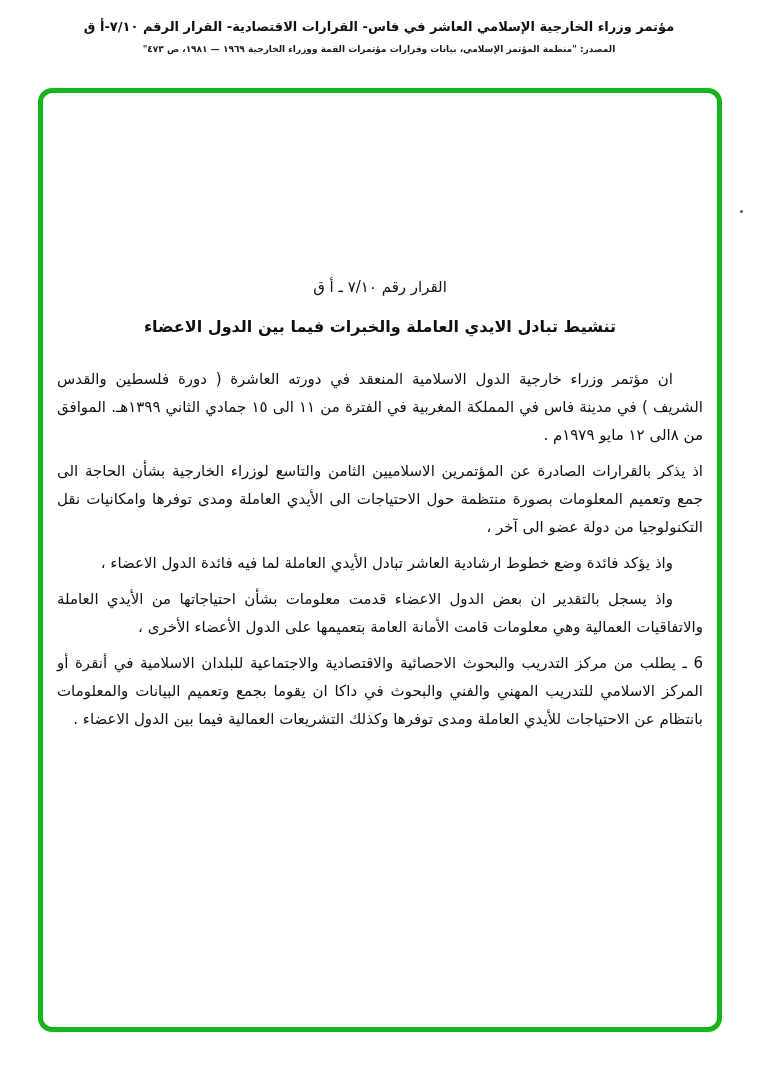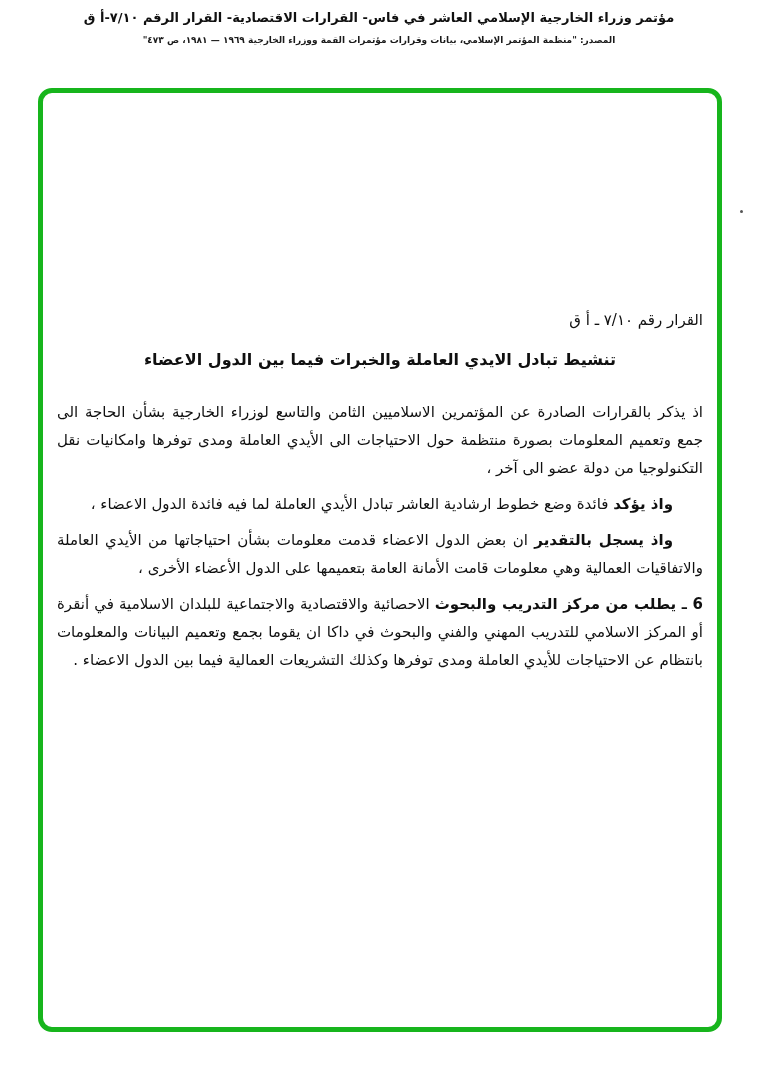--- a/index.html
+++ b/index.html
@@ -13,21 +13,21 @@
       width: 758px;
       height: 1078px;
       background: #ffffff;
       direction: rtl;
       font-family: "DejaVu Sans", sans-serif;
       color: #101010;
       overflow: hidden;
     }
     .page-header {
       position: absolute;
-      top: 8px;
+      top: 17px;
       left: 0;
       right: 0;
       text-align: center;
       padding: 0 30px;
     }
     .header-title {
       font-size: 13px;
       font-weight: bold;
       line-height: 20px;
     }
@@ -47,39 +47,38 @@
       border-radius: 14px;
       background: #ffffff;
     }
     .doc-body {
       padding: 180px 14px 0 14px;
       font-size: 15px;
       line-height: 28px;
       text-align: justify;
     }
     .res-number {
-      text-align: right;
+      text-align: center;
       font-size: 15px;
       margin-bottom: 12px;
-      margin-top: 33px;
     }
     .doc-title {
       text-align: center;
       font-weight: bold;
       font-size: 16px;
       margin-bottom: 24px;
     }
     .para {
       margin: 0 0 8px 0;
     }
     .para.indent {
       text-indent: 30px;
     }
     .para strong {
-      font-weight: bold;
+      font-weight: normal;
     }
     .artifact-dot {
       position: absolute;
       top: 210px;
       left: 740px;
       width: 3px;
       height: 3px;
       background: #555555;
       border-radius: 50%;
     }
@@ -94,20 +93,21 @@
     <div class="header-source">المصدر: "منظمة المؤتمر الإسلامي، بيانات وقرارات مؤتمرات القمة ووزراء الخارجية ١٩٦٩ — ١٩٨١، ص ٤٧٣"</div>
   </div>
 
   <div class="doc-frame">
     <div class="doc-body">
 
       <div class="res-number">القرار رقم ٧/١٠ ـ أ ق</div>
 
       <div class="doc-title">تنشيط تبادل الايدي العاملة والخبرات فيما بين الدول الاعضاء</div>
 
+      <p class="para indent"><strong></strong><span>ان مؤتمر وزراء خارجية الدول الاسلامية المنعقد في دورته العاشرة ( دورة فلسطين والقدس الشريف ) في مدينة فاس في المملكة المغربية في الفترة من ١١ الى ١٥ جمادي الثاني ١٣٩٩هـ. الموافق من ٨الى ١٢ مايو ١٩٧٩م .</span></p>
 
       <p class="para"><strong></strong><span>اذ يذكر بالقرارات الصادرة عن المؤتمرين الاسلاميين الثامن والتاسع لوزراء الخارجية بشأن الحاجة الى جمع وتعميم المعلومات بصورة منتظمة حول الاحتياجات الى الأيدي العاملة ومدى توفرها وامكانيات نقل التكنولوجيا من دولة عضو الى آخر ،</span></p>
 
       <p class="para indent"><strong>واذ يؤكد</strong><span> فائدة وضع خطوط ارشادية العاشر تبادل الأيدي العاملة لما فيه فائدة الدول الاعضاء ،</span></p>
 
       <p class="para indent"><strong>واذ يسجل بالتقدير</strong><span> ان بعض الدول الاعضاء قدمت معلومات بشأن احتياجاتها من الأيدي العاملة والاتفاقيات العمالية وهي معلومات قامت الأمانة العامة بتعميمها على الدول الأعضاء الأخرى ،</span></p>
 
       <p class="para"><strong>6 ـ يطلب من مركز التدريب والبحوث</strong><span> الاحصائية والاقتصادية والاجتماعية للبلدان الاسلامية في أنقرة أو المركز الاسلامي للتدريب المهني والفني والبحوث في داكا ان يقوما بجمع وتعميم البيانات والمعلومات بانتظام عن الاحتياجات للأيدي العاملة ومدى توفرها وكذلك التشريعات العمالية فيما بين الدول الاعضاء .</span></p>
 
 

